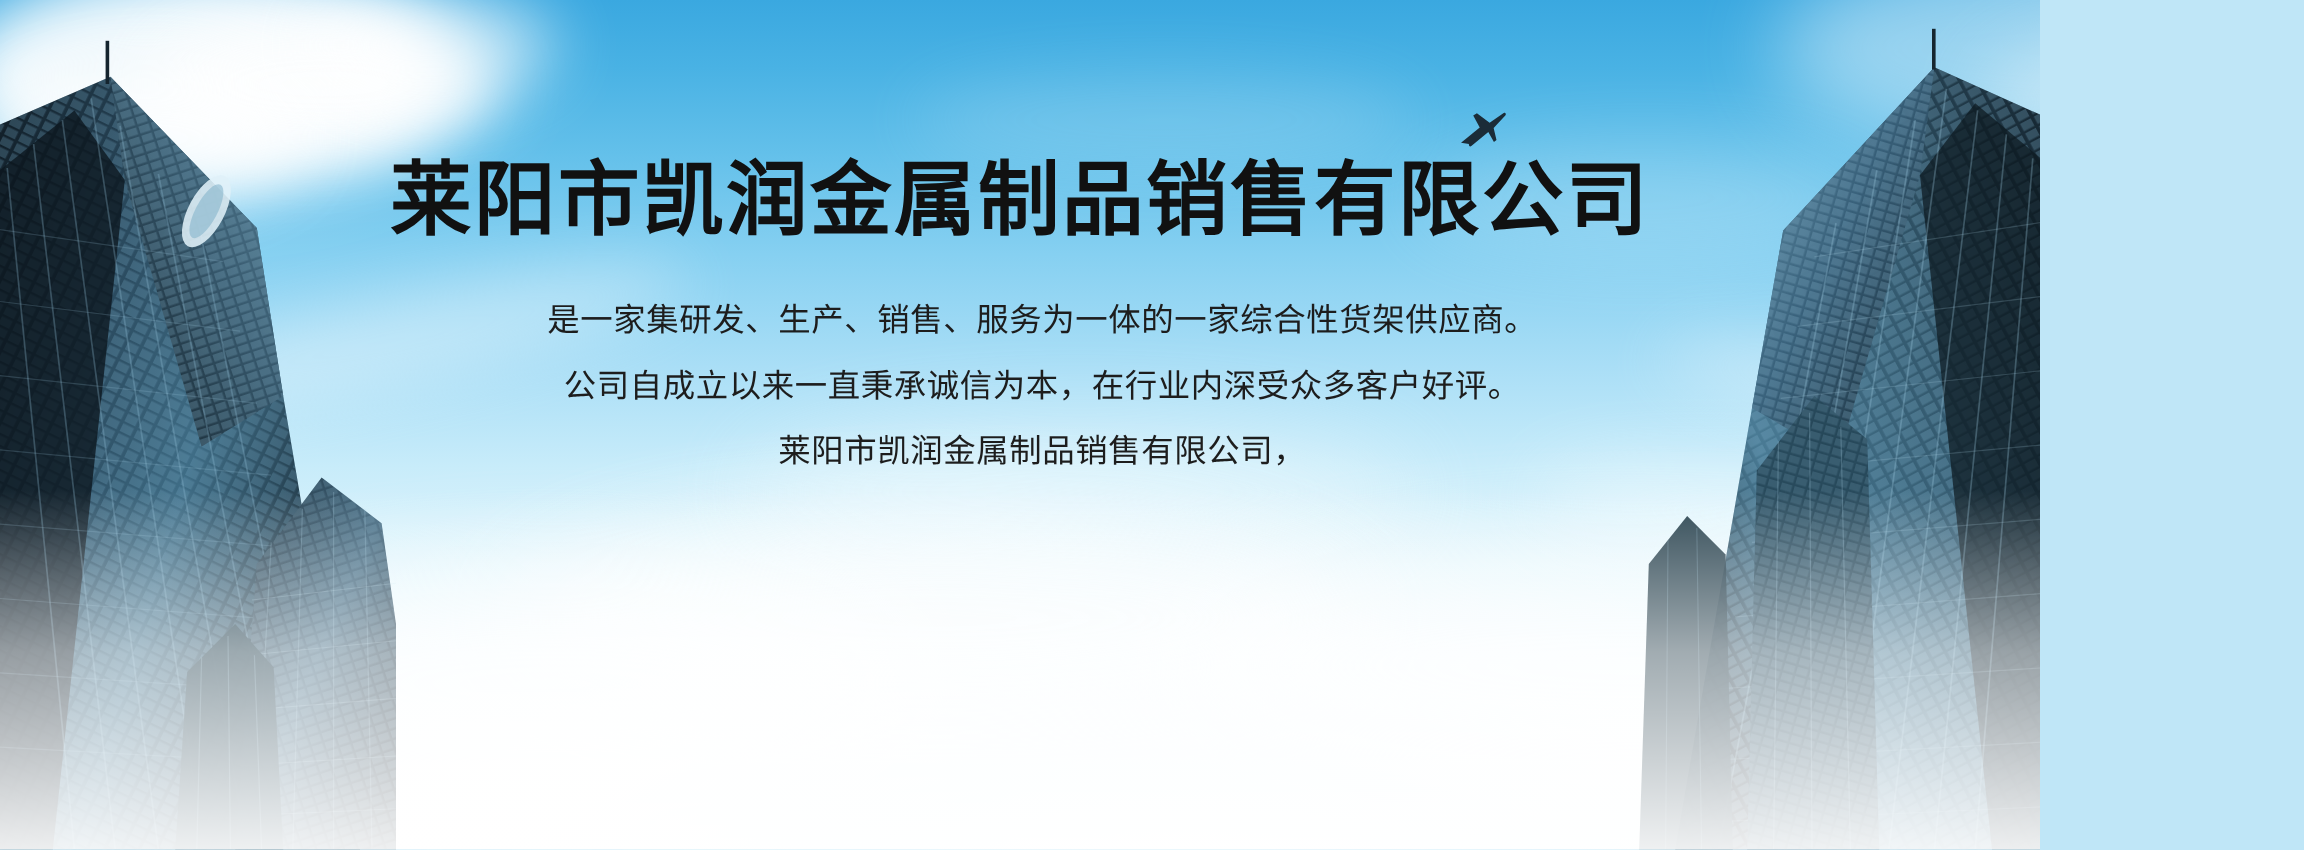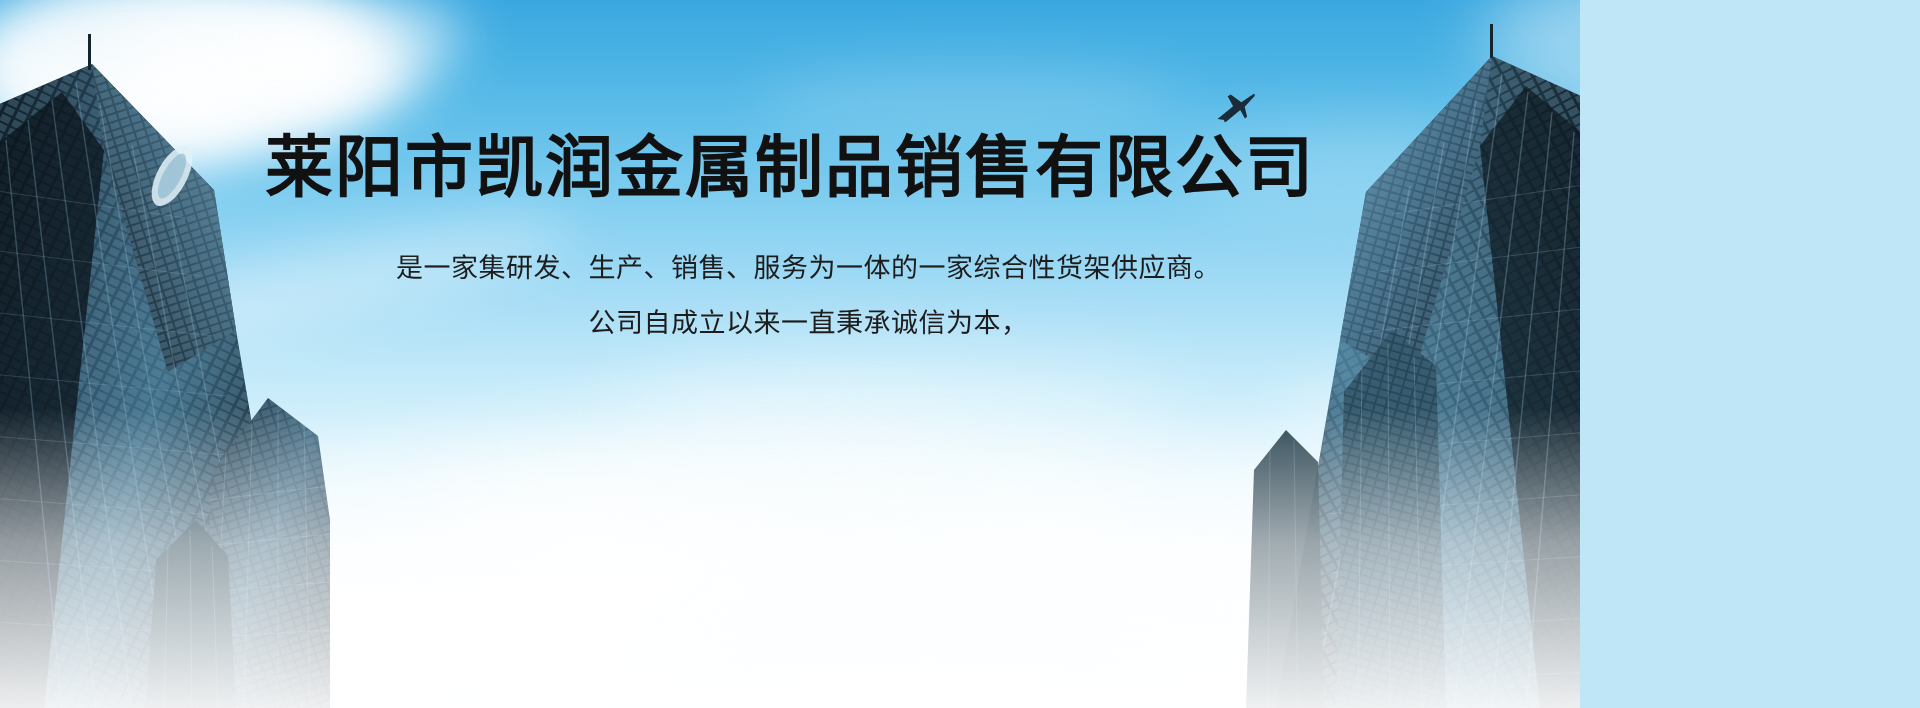--- a/index.html
+++ b/index.html
@@ -3,21 +3,21 @@
 <meta charset="utf-8">
 <title>Company Banner</title>
 <style>
   html,body{margin:0;padding:0;}
   body{
     width:1920px;height:708px;overflow:hidden;
     font-family:"Liberation Sans","DejaVu Sans",sans-serif;
     background:#bfe6f7;
   }
   .banner{
-    position:relative;width:1580px;height:708px;overflow:hidden;
+    position:relative;width:1700px;height:708px;overflow:hidden;
   }
   
   .sky{
     position:absolute;inset:0;
     background:
       radial-gradient(ellipse 900px 520px at 58% 120%, #ffffff 0%, rgba(255,255,255,0.85) 18%, rgba(236,250,255,0.45) 40%, rgba(210,240,253,0) 68%),
       radial-gradient(ellipse 1300px 680px at 50% 108%, rgba(255,255,255,0.95) 0%, rgba(255,255,255,0.35) 35%, rgba(255,255,255,0) 62%),
       linear-gradient(180deg,
         #3aa8e0 0%,
         #49b2e4 8%,
@@ -283,17 +283,18 @@
     </svg>
   </div>
 
   <div class="haze"></div>
 
   <div class="content">
     <h1 class="title">莱阳市凯润金属制品销售有限公司</h1>
 
     <div class="subtitle">
       <p>是一家集研发、生产、销售、服务为一体的一家综合性货架供应商。</p>
-      <p>公司自成立以来一直秉承诚信为本，</p>
+      <p>公司自成立以来一直秉承诚信为本，在行业内深受众多客户好评。</p>
+      <p>莱阳市凯润金属制品销售有限公司，</p>
     </div>
   </div>
 
 </div>
 
 </body></html>

